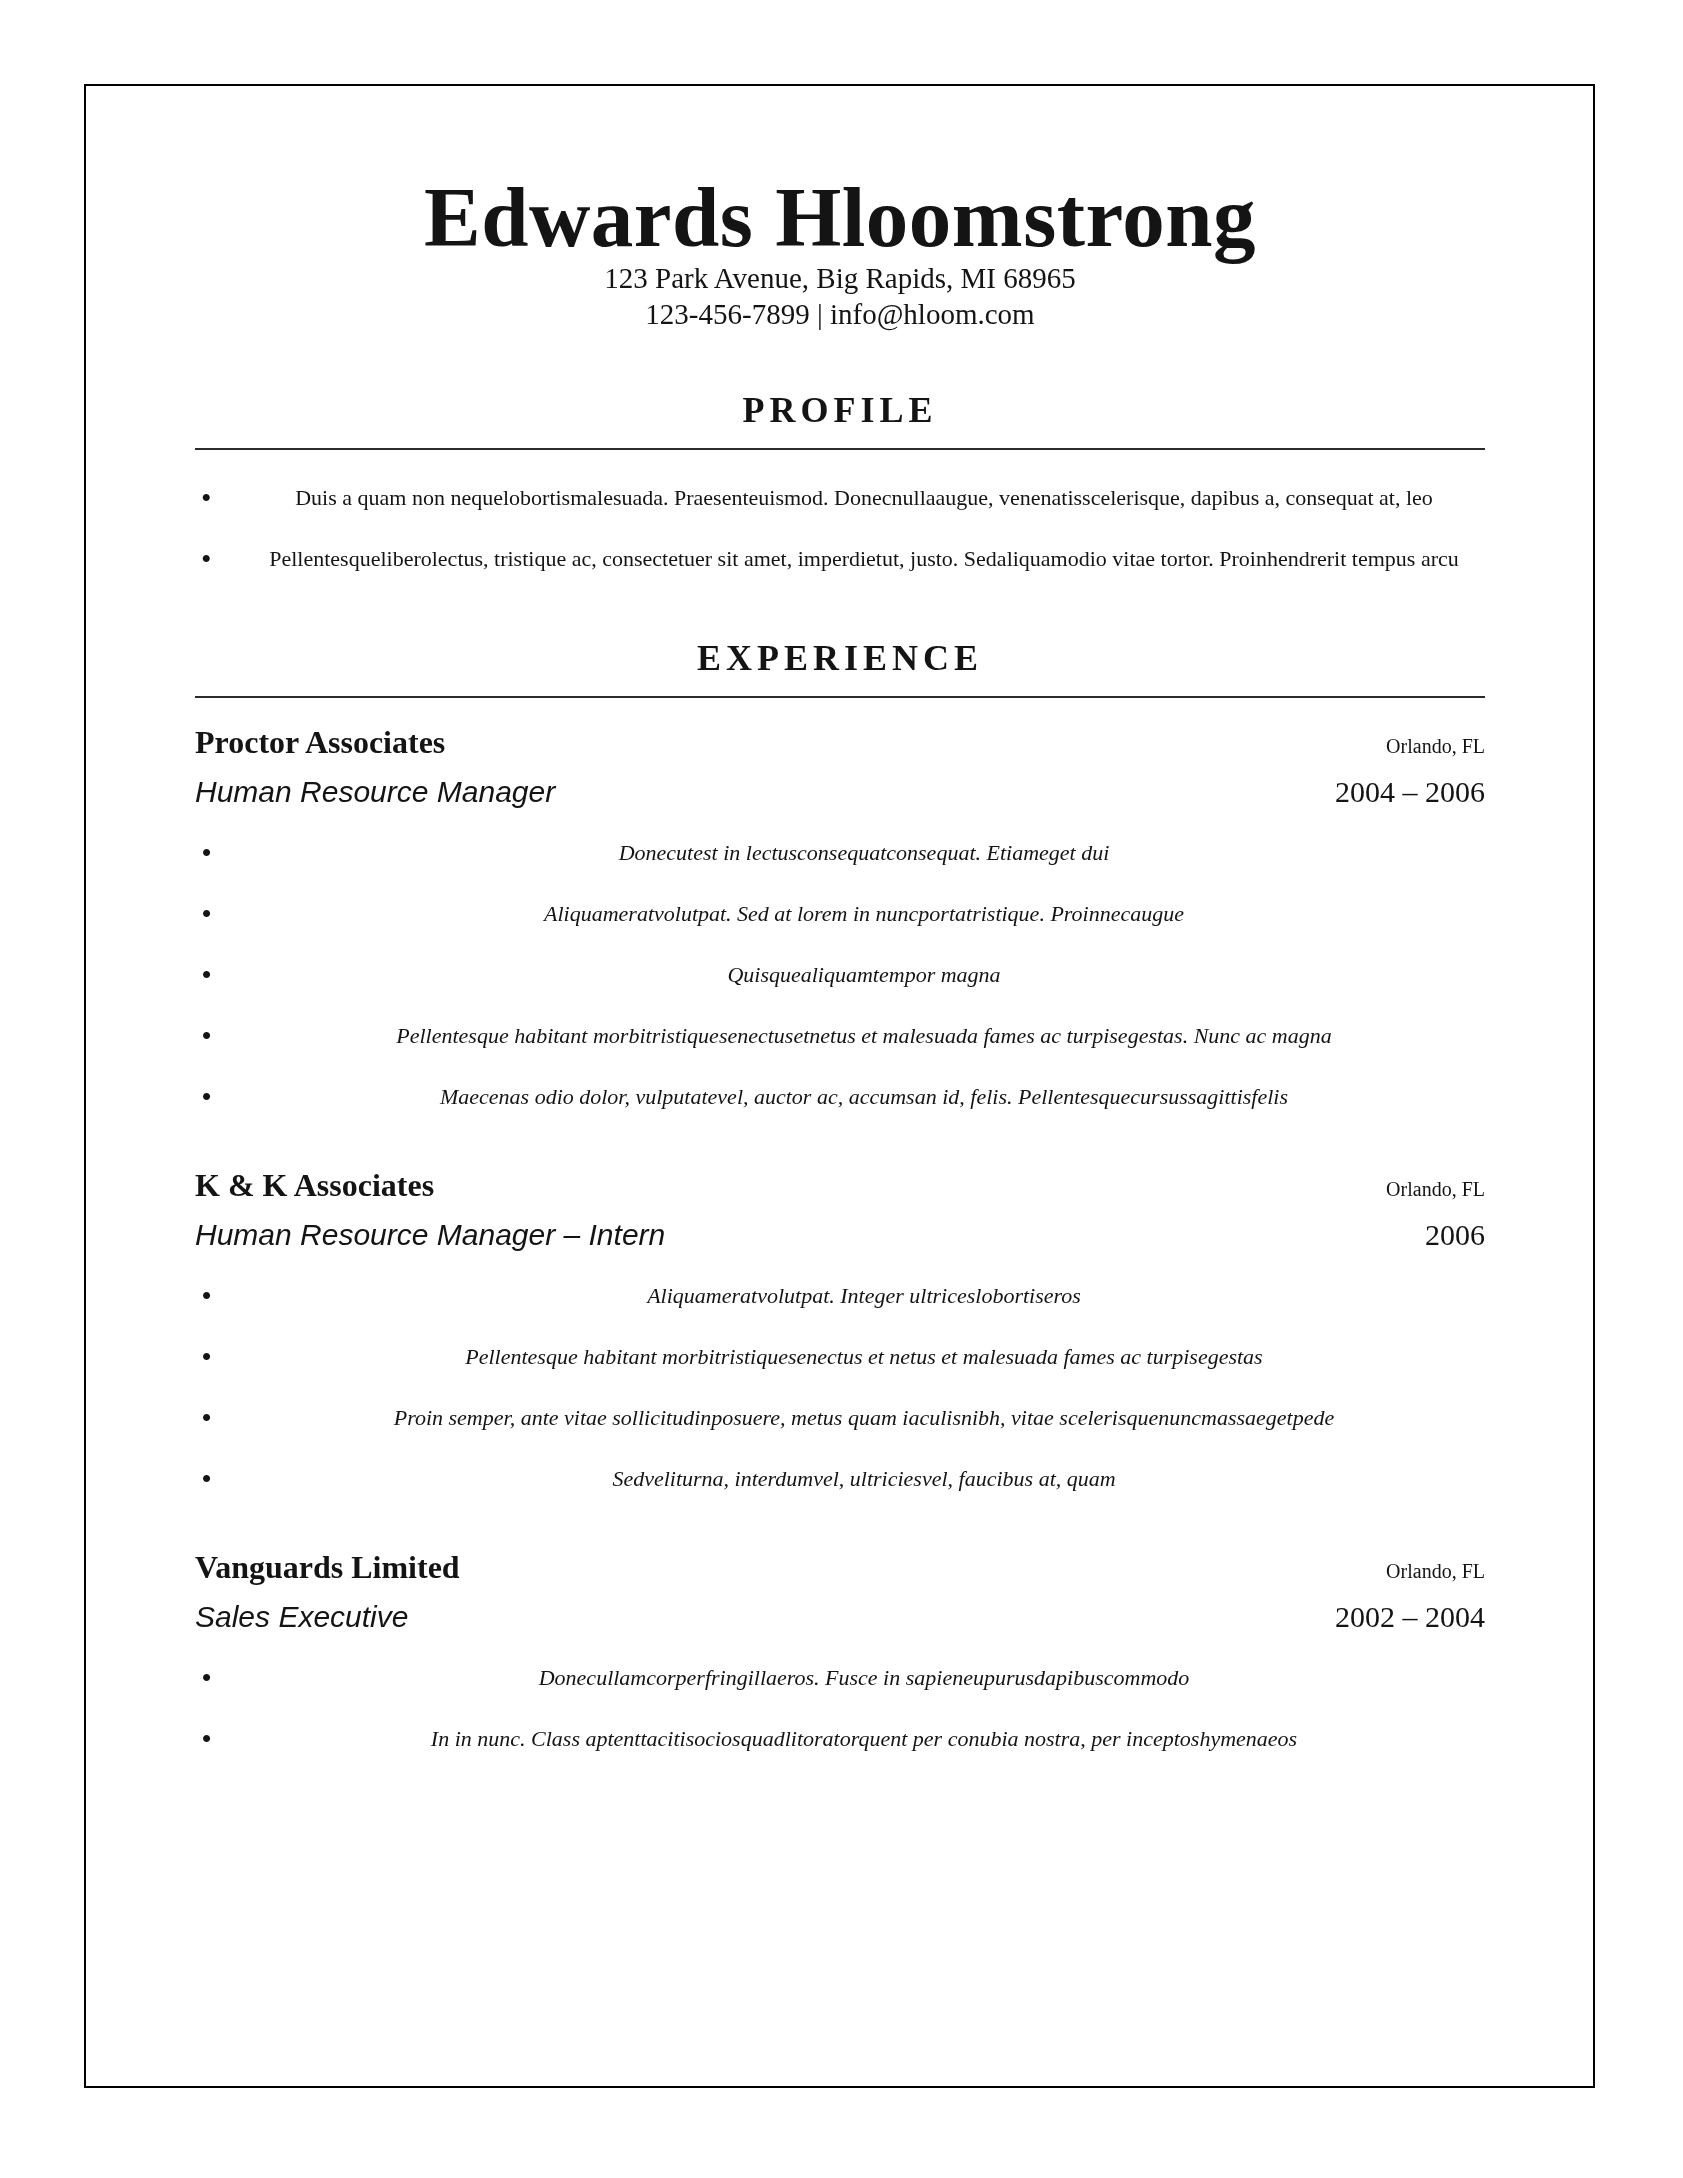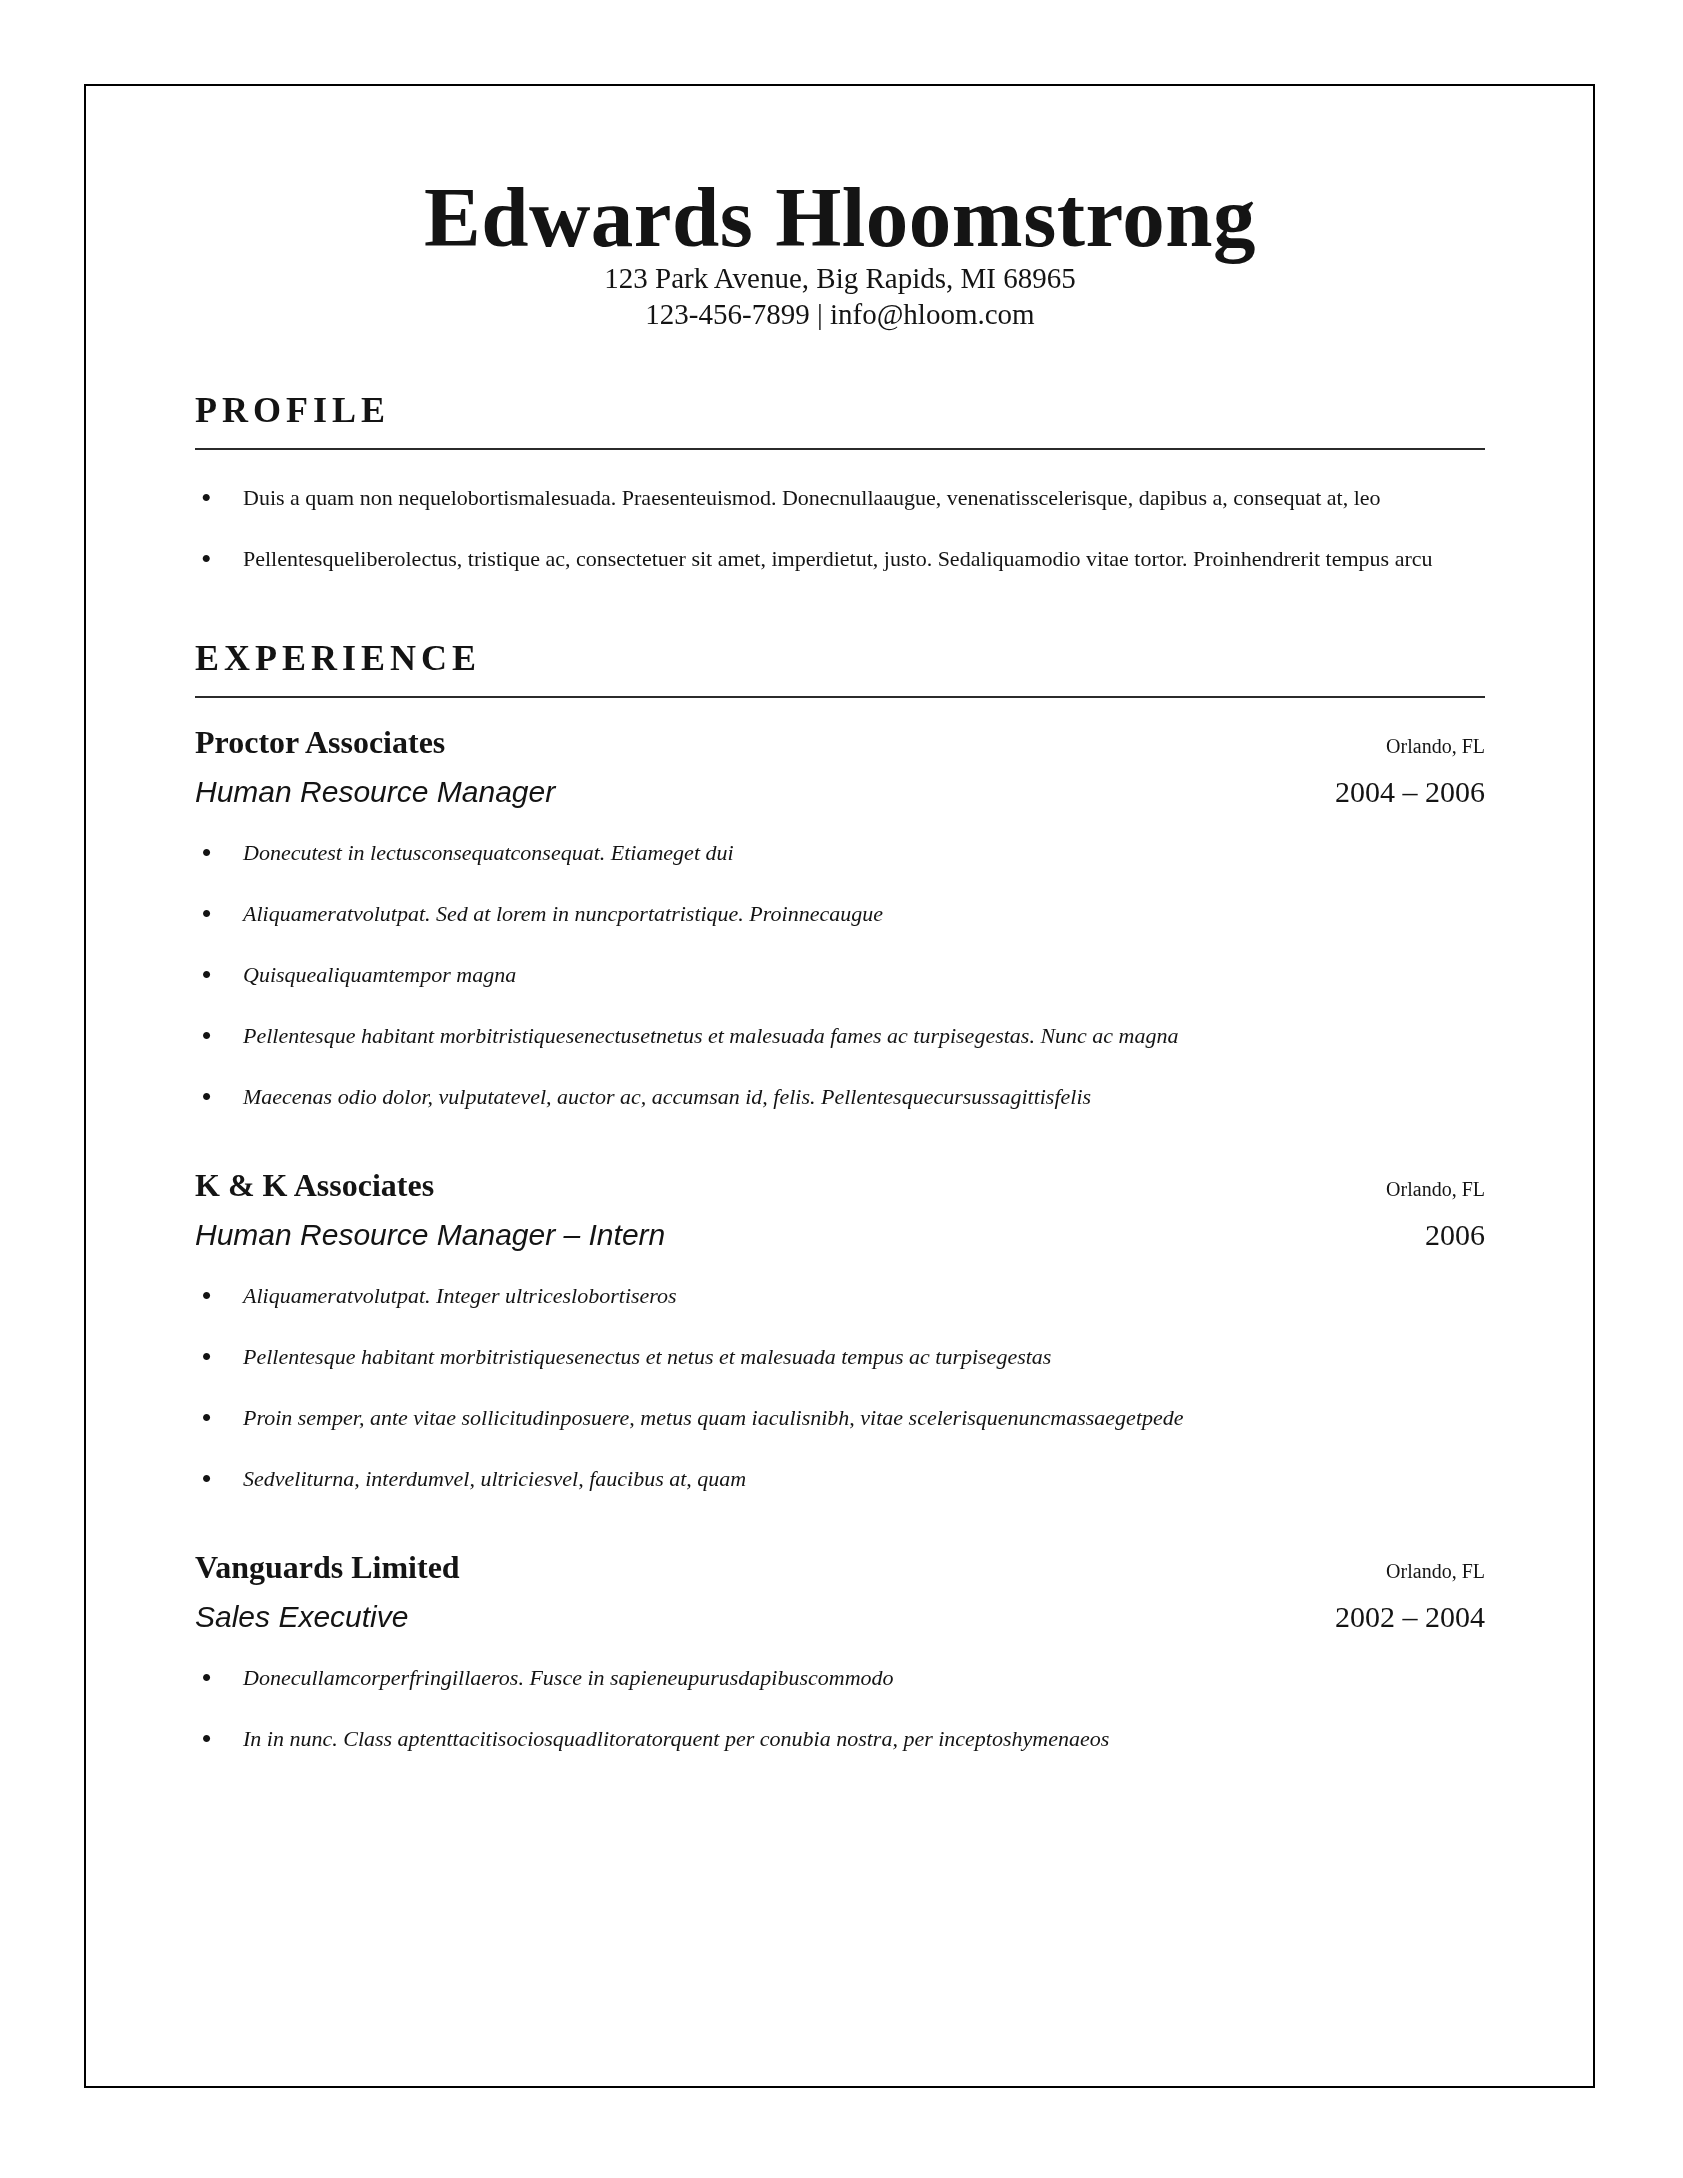--- a/index.html
+++ b/index.html
@@ -32,21 +32,21 @@
     font-size: 85px;
     line-height: 1.0;
     font-weight: bold;
     letter-spacing: 0.5px;
   }
   .contact-block {
     text-align: center;
     font-size: 29px;
     line-height: 1.25;
   }
-  .section { margin-top: 57px; }
+  .section { margin-top: 57px; text-align: center; }
   .section-heading {
     margin: 0;
     font-size: 36px;
     font-weight: bold;
     letter-spacing: 5px;
     line-height: 40px;
     padding-bottom: 18px;
     border-bottom: 2px solid var(--rule, #2b2b2b);
   }
   ul.bullet-list {
@@ -134,21 +134,21 @@
         <div class="job-row">
           <span class="company-name">K &amp; K Associates</span>
           <span class="job-location">Orlando, FL</span>
         </div>
         <div class="job-row role-row">
           <span class="job-role">Human Resource Manager – Intern</span>
           <span class="job-dates">2006</span>
         </div>
         <ul class="bullet-list">
           <li>Aliquameratvolutpat. Integer ultriceslobortiseros</li>
-          <li>Pellentesque habitant morbitristiquesenectus et netus et malesuada tempus ac turpisegestas</li>
+          <li>Pellentesque habitant morbitristiquesenectus et netus et malesuada fames ac turpisegestas</li>
           <li>Proin semper, ante vitae sollicitudinposuere, metus quam iaculisnibh, vitae scelerisquenuncmassaegetpede</li>
           <li>Sedveliturna, interdumvel, ultriciesvel, faucibus at, quam</li>
         </ul>
       </div>
 
       <div class="job">
         <div class="job-row">
           <span class="company-name">Vanguards Limited</span>
           <span class="job-location">Orlando, FL</span>
         </div>

